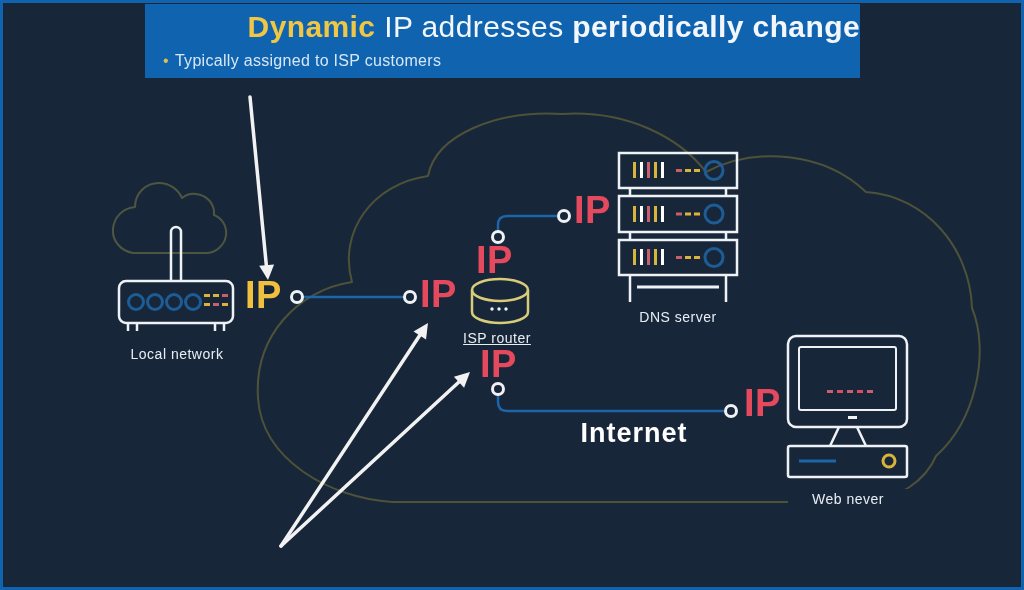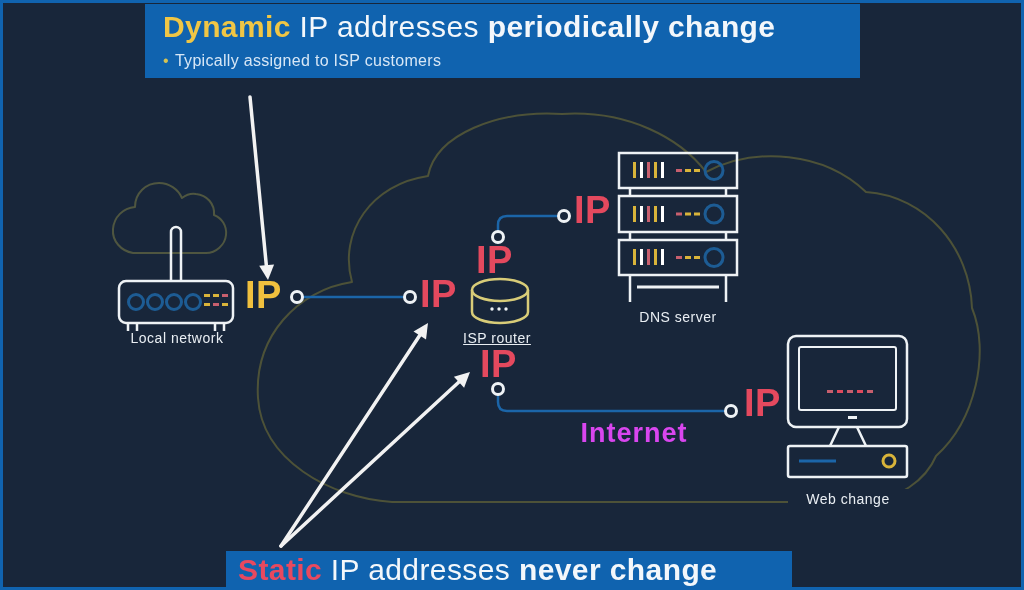--- a/index.html
+++ b/index.html
@@ -9,21 +9,21 @@
     font-family:"Liberation Sans", sans-serif;
   }
   .frame{position:absolute;left:0;top:0;right:0;bottom:0;border:3px solid #1063af;pointer-events:none;z-index:50;}
   .abs{position:absolute;}
   svg{display:block;}
   .scene{position:absolute;left:0;top:0;z-index:1;}
 
   
   .banner{background:#1063af;color:#f3f7fb;z-index:10;}
   .banner-top{left:145px;top:4px;width:715px;height:74px;padding:3px 0 0 18px;box-sizing:border-box;}
-  .banner-line1{font-size:30px;line-height:40px;font-weight:400;letter-spacing:.4px;white-space:nowrap;}
+  .banner-line1{font-size:30px;line-height:40px;font-weight:400;letter-spacing:.4px;white-space:nowrap;text-align:right;}
   .banner-line2{font-size:16px;line-height:28px;letter-spacing:.3px;color:#d7e7f6;white-space:nowrap;}
   .banner-bottom{left:226px;top:551px;width:566px;height:39px;font-size:30px;line-height:38px;
     padding:0 0 0 12px;box-sizing:border-box;letter-spacing:.4px;white-space:nowrap;}
   .hl-yellow{color:#f0c645;font-weight:700;}
   .hl-red{color:#e8495f;font-weight:700;}
   .bold{font-weight:700;}
   .bullet{color:#d6c353;margin-right:6px;}
 
   
   .ip{font-size:38px;font-weight:700;letter-spacing:.5px;z-index:5;line-height:34px;}
@@ -31,25 +31,25 @@
   .ip-red{color:#e4495e;}
   .ip-local{left:245px;top:278px;}
   .ip-isp-left{left:420px;top:277px;}
   .ip-isp-top{left:476px;top:243px;}
   .ip-dns{left:574px;top:193px;}
   .ip-isp-bottom{left:480px;top:347px;}
   .ip-web{left:744px;top:386px;}
 
   
   .dev-label{color:#e9eef3;font-size:14px;letter-spacing:.5px;text-align:center;z-index:5;line-height:20px;}
-  .lbl-local{left:110px;top:328px;width:134px;}
+  .lbl-local{left:110px;top:344px;width:134px;}
   .lbl-isp{left:437px;top:328px;width:120px;text-decoration:underline;}
   .lbl-dns{left:618px;top:307px;width:120px;}
   .lbl-web{left:788px;top:489px;width:120px;background:#18263a;}
-  .lbl-internet{left:554px;top:418px;width:160px;color:#d946ef;font-size:27px;font-weight:600;
+  .lbl-internet{left:554px;top:418px;width:160px;color:#ffffff;font-size:27px;font-weight:600;
     letter-spacing:1px;text-align:center;}
 </style>
 </head>
 <body>
 
 <div class="canvas">
 
   <svg class="scene" width="1024" height="590" viewBox="0 0 1024 590">
 
     <g fill="none" stroke="#4d5238" stroke-width="2" stroke-linejoin="round">
@@ -175,33 +175,28 @@
     <div class="banner-line1">
       <span class="hl-yellow">Dynamic</span>
       <span>IP addresses</span>
       <span class="bold">periodically change</span>
     </div>
     <div class="banner-line2">
       <span class="bullet">•</span><span>Typically assigned to ISP customers</span>
     </div>
   </div>
 
-  <div class="abs banner banner-bottom">
-    <span class="hl-red">Static</span>
-    <span>IP addresses</span>
-    <span class="bold">never change</span>
-  </div>
 
   <div class="abs ip ip-yellow ip-local">IP</div>
   <div class="abs ip ip-red ip-isp-left">IP</div>
   <div class="abs ip ip-red ip-isp-top">IP</div>
   <div class="abs ip ip-red ip-dns">IP</div>
   <div class="abs ip ip-red ip-isp-bottom">IP</div>
   <div class="abs ip ip-red ip-web">IP</div>
 
   <div class="abs dev-label lbl-local">Local network</div>
   <div class="abs dev-label lbl-isp">ISP router</div>
   <div class="abs dev-label lbl-dns">DNS server</div>
-  <div class="abs dev-label lbl-web">Web change</div>
+  <div class="abs dev-label lbl-web">Web never</div>
   <div class="abs lbl-internet">Internet</div>
 
   <div class="frame"></div>
 </div>
 
 </body></html>

